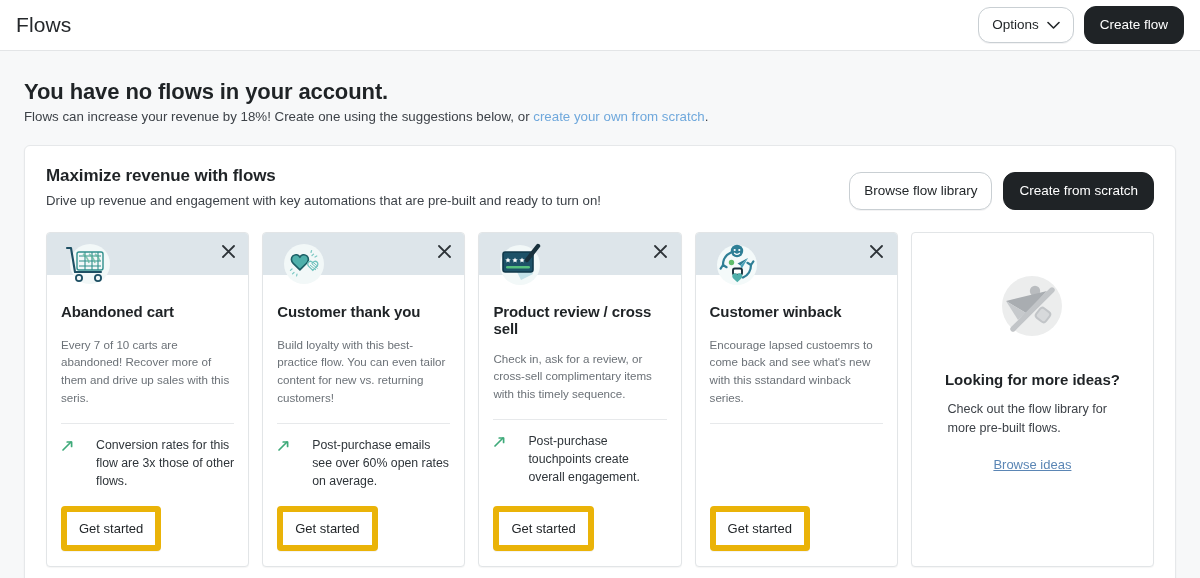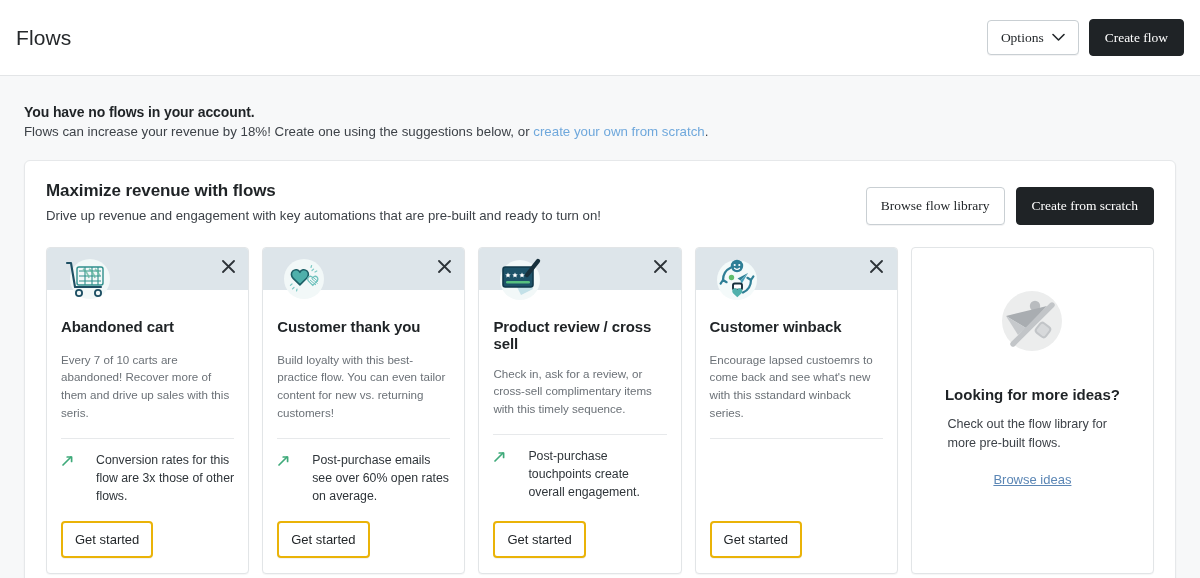--- a/index.html
+++ b/index.html
@@ -8,41 +8,41 @@
     width: 1200px;
     height: 578px;
     font-family: "Liberation Sans", sans-serif;
     background: #f7f8f9;
     color: #1f2326;
     -webkit-font-smoothing: antialiased;
   }
 
   
   .topbar {
-    height: 76px;
+    height: 51px;
     background: #ffffff;
     border-bottom: 1px solid #e3e5e7;
     display: flex;
     align-items: center;
     justify-content: space-between;
     padding: 0 16px 0 16px;
   }
   .page-title {
     font-size: 21px;
     font-weight: 400;
     color: #25282b;
     letter-spacing: .1px;
   }
   .topbar-actions { display: flex; align-items: center; gap: 10px; }
 
   .btn {
-    font-family: Liberation Serif, serif;
+    font-family: Liberation Sans, sans-serif;
     font-size: 13.5px;
     line-height: 1;
-    border-radius: 4px;
+    border-radius: 12px;
     cursor: pointer;
     white-space: nowrap;
   }
   .btn-secondary {
     background: #ffffff;
     border: 1px solid #c9cfd3;
     color: #23272a;
     padding: 10px 13px;
     display: inline-flex;
     align-items: center;
@@ -55,21 +55,21 @@
     color: #ffffff;
     padding: 11px 15px;
     font-weight: 400;
   }
   .chev { display: inline-block; }
   .chev svg { display: block; }
 
   
   .empty-state { padding: 28px 24px 0 24px; }
   .empty-title {
-    font-size: 14px;
+    font-size: 22px;
     font-weight: 700;
     color: #1f2326;
     letter-spacing: -.1px;
   }
   .empty-sub {
     margin-top: 4px;
     font-size: 13.3px;
     color: #3d4248;
   }
   .empty-sub a {
@@ -186,21 +186,21 @@
     font-size: 12.3px;
     line-height: 1.45;
     color: #2f353a;
   }
   .card-foot {
     margin-top: auto;
     padding: 16px 0 15px 0;
   }
   .btn-getstarted {
     background: #ffffff;
-    border: 2px solid #eab308;
+    border: 6px solid #eab308;
     color: #23272a;
     border-radius: 4px;
     font-size: 13px;
     padding: 9px 12px;
     box-shadow: 0 1px 0 rgba(22,29,37,.05);
     cursor: pointer;
     font-family: "Liberation Sans", sans-serif;
   }
 
   

